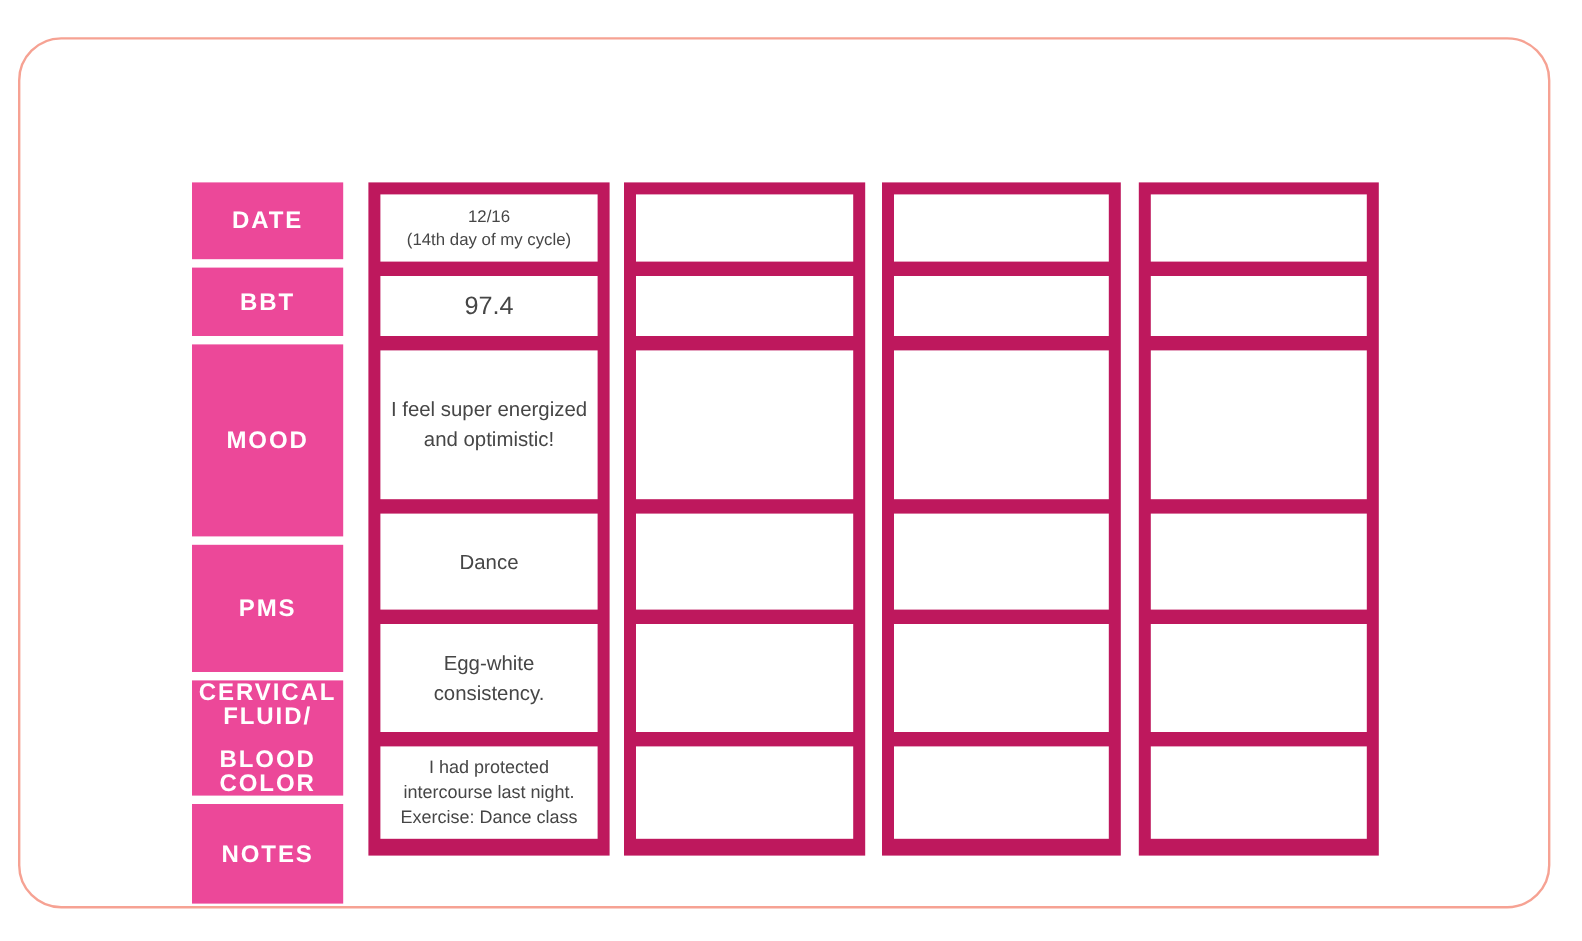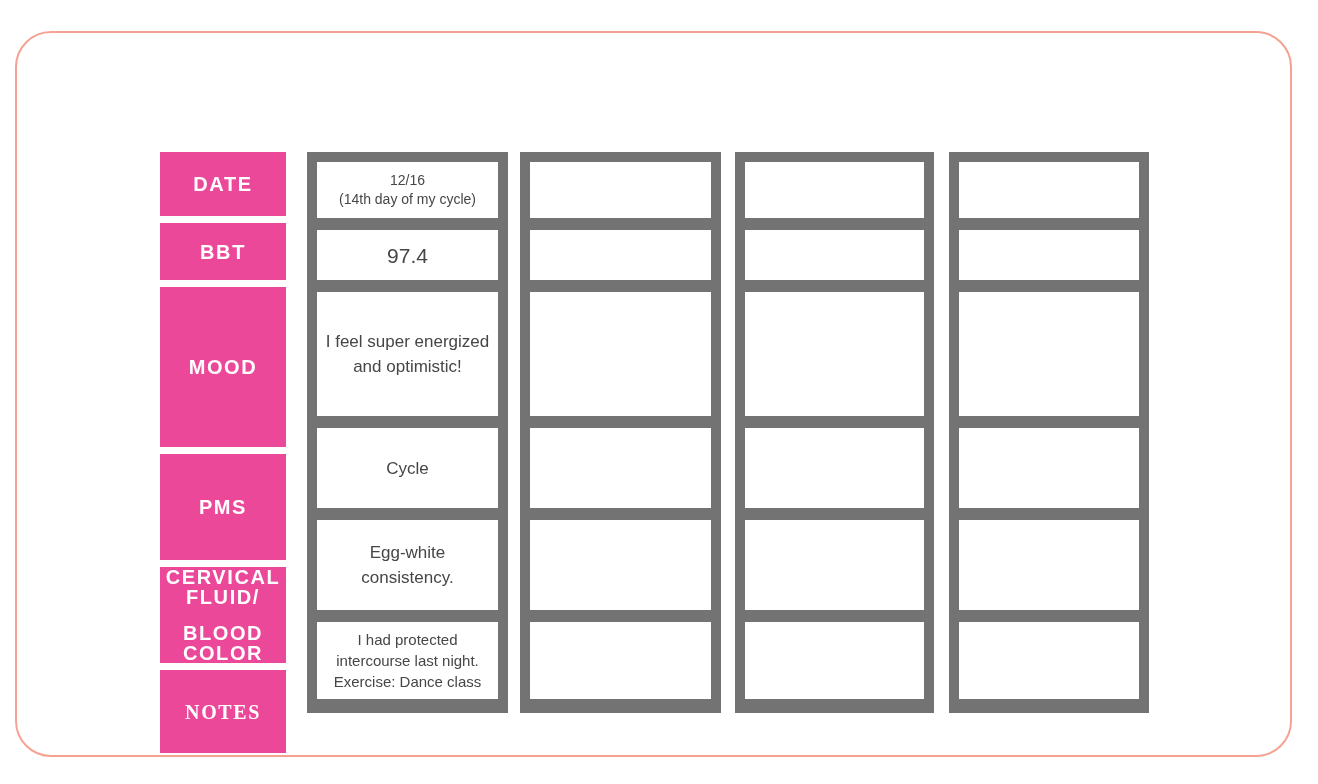--- a/index.html
+++ b/index.html
@@ -73,21 +73,21 @@
     justify-content: center;
     text-align: center;
     line-height: 20px;
     margin-bottom: 7px;
     box-sizing: border-box;
   }
 
   .data-column {
     position: absolute;
     top: 0px;
-    background: #737373;
+    background: #be185d;
     padding: 10px;
     box-sizing: border-box;
   }
 
   .data-cell {
     background: #ffffff;
     display: flex;
     align-items: center;
     justify-content: center;
     text-align: center;
@@ -128,40 +128,40 @@
       <div class="row-label" style="height:106px;">
         <span>PMS</span>
       </div>
       <div class="row-label" style="height:96px;">
         <span>
           <span style="display:block;">CERVICAL</span>
           <span style="display:block;">FLUID/</span>
           <span style="display:block;margin-top:16px;">BLOOD COLOR</span>
         </span>
       </div>
-      <div class="row-label" style="height:83px;font-family:Liberation Serif, serif;">
+      <div class="row-label" style="height:83px;">
         <span>NOTES</span>
       </div>
     </div>
 
     <div class="data-column" style="left:147px; width:201px; height:561px;">
       <div class="data-cell cell-date" style="height:56px;">
         <span class="cell-text">
           <span style="display:block;">12/16</span>
           <span style="display:block;">(14th day of my cycle)</span>
         </span>
       </div>
       <div class="data-cell cell-bbt" style="height:50px;">
         <span class="cell-text">97.4</span>
       </div>
       <div class="data-cell" style="height:124px;">
         <span class="cell-text">I feel super energized and optimistic!</span>
       </div>
       <div class="data-cell" style="height:80px;">
-        <span class="cell-text">Cycle</span>
+        <span class="cell-text">Dance</span>
       </div>
       <div class="data-cell" style="height:90px;">
         <span class="cell-text">Egg-white consistency.</span>
       </div>
       <div class="data-cell cell-notes" style="height:77px;">
         <span class="cell-text">I had protected intercourse last night. Exercise: Dance class</span>
       </div>
     </div>
 
     <div class="data-column" style="left:360px; width:201px; height:561px;">

